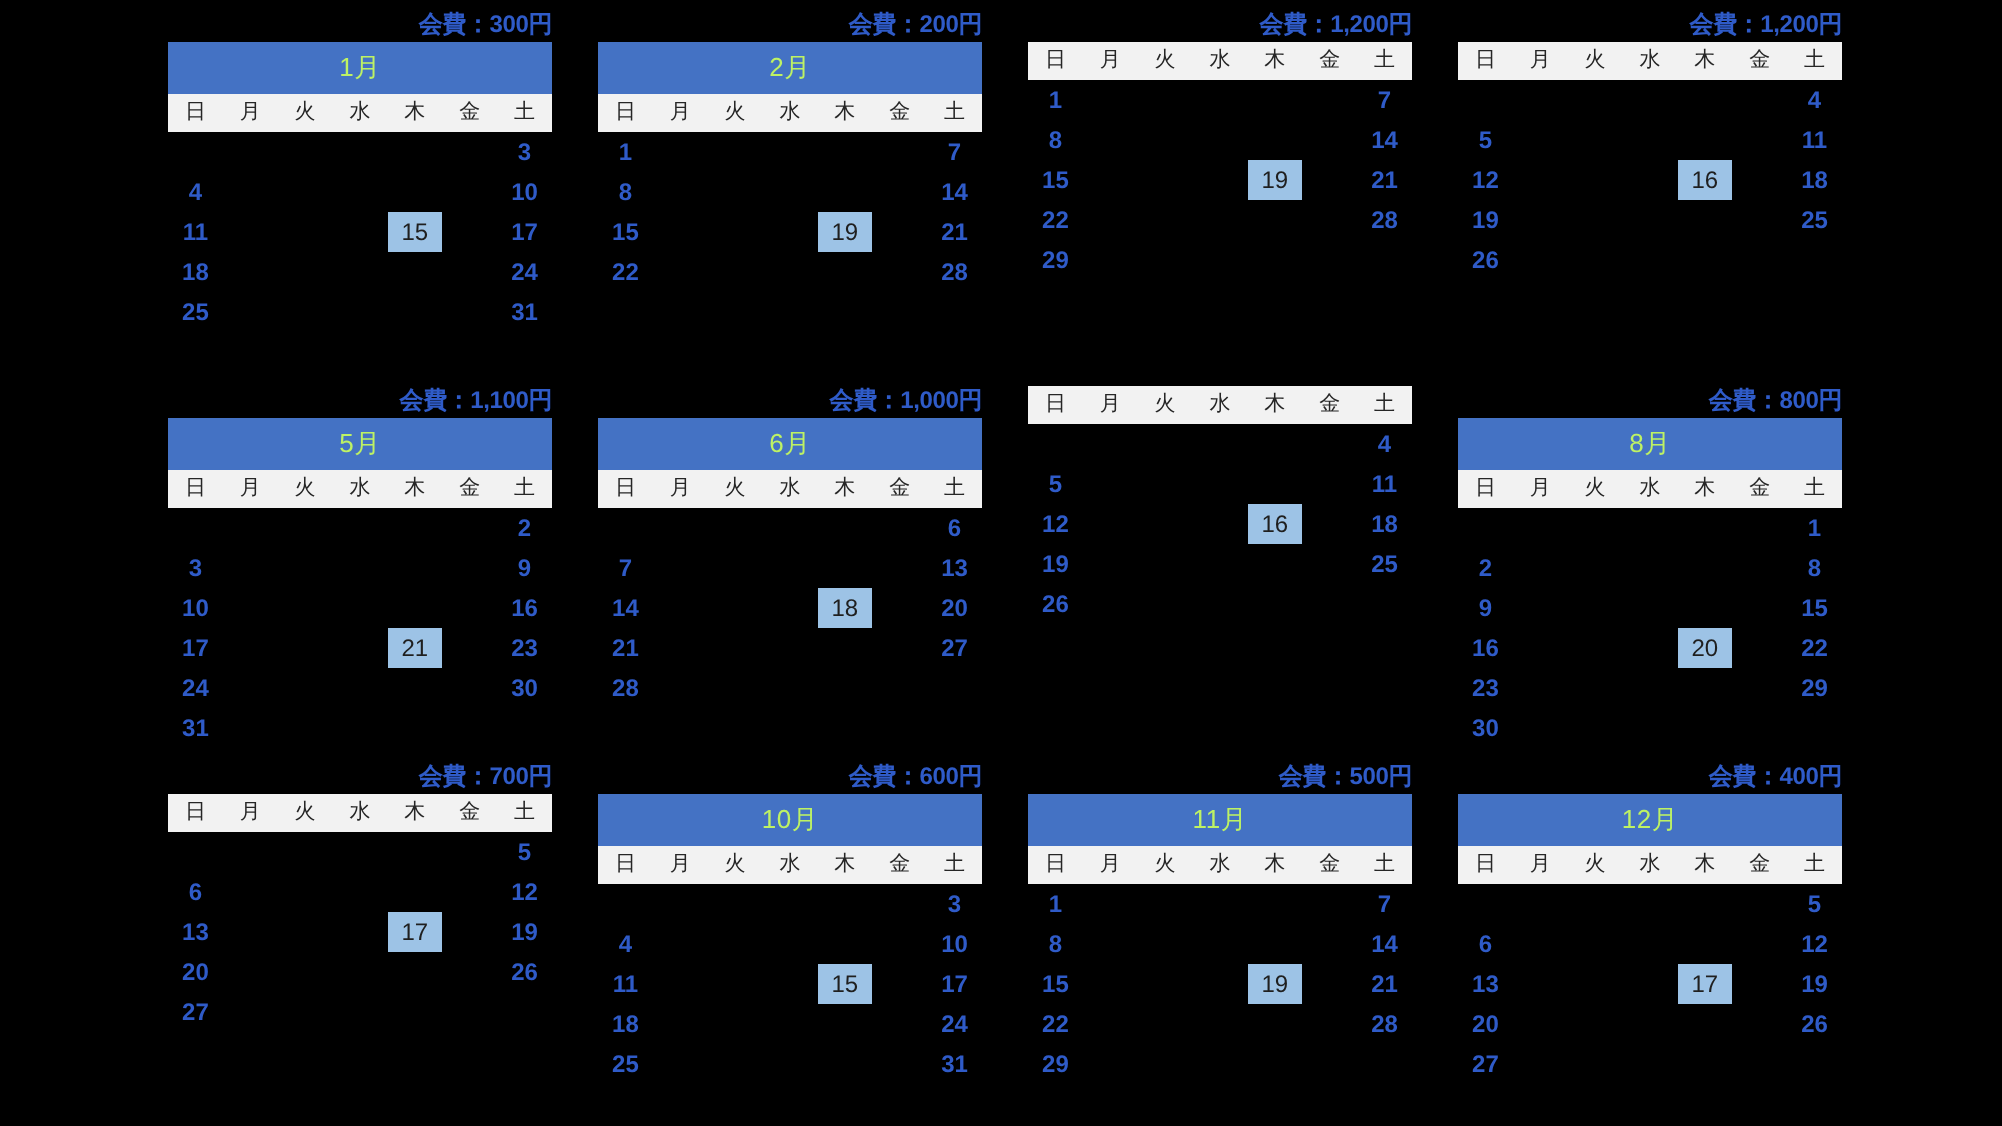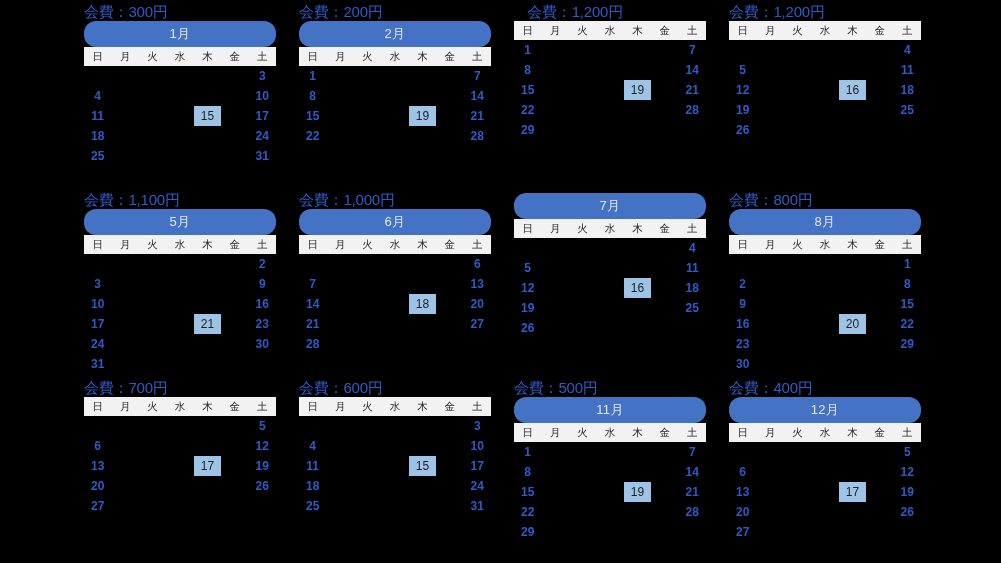--- a/index.html
+++ b/index.html
@@ -27,50 +27,49 @@
   }
 
   .month-block {
     position: relative;
     width: 215px;
   }
 
   .fee-label {
     width: 192px;
     margin-left: 15px;
-    text-align: left;
-    font-size: 15px;
-    font-weight: normal;
+    text-align: right;
+    font-size: 12px;
+    font-weight: bold;
     color: #2F5BC8;
     line-height: 14px;
     height: 16px;
     white-space: nowrap;
     letter-spacing: -0.2px;
   }
   .fee-label .star {
     color: #000000;
   }
 
   .cal-table {
     width: 192px;
     margin-left: 15px;
     border-collapse: collapse;
     table-layout: fixed;
   }
 
   .month-title {
     background: #4472C4;
-    color: #e5e5e5;
+    color: #bef264;
     font-size: 13px;
     font-weight: normal;
     text-align: center;
     height: 24px;
     line-height: 24px;
     letter-spacing: 0.3px;
-    border-radius: 12px;
   }
 
   .dow-row th {
     background: #F2F2F2;
     color: #262626;
     font-size: 10.5px;
     font-weight: normal;
     height: 19px;
     line-height: 19px;
     text-align: center;
@@ -486,23 +485,20 @@
             <td class="day-cell empty"></td>
             <td class="day-cell empty"></td>
             <td class="day-cell empty"></td>
           </tr>
         </tbody>
       </table>
     </div>
     <div class="month-block">
       <table class="cal-table">
         <thead>
-          <tr>
-            <th class="month-title" colspan="7">7月</th>
-          </tr>
           <tr class="dow-row">
             <th>日</th>
             <th>月</th>
             <th>火</th>
             <th>水</th>
             <th>木</th>
             <th>金</th>
             <th>土</th>
           </tr>
         </thead>
@@ -690,20 +686,23 @@
             <td class="day-cell empty"></td>
             <td class="day-cell empty"></td>
           </tr>
         </tbody>
       </table>
     </div>
     <div class="month-block">
       <div class="fee-label">会費：600円</div>
       <table class="cal-table">
         <thead>
+          <tr>
+            <th class="month-title" colspan="7">10月</th>
+          </tr>
           <tr class="dow-row">
             <th>日</th>
             <th>月</th>
             <th>火</th>
             <th>水</th>
             <th>木</th>
             <th>金</th>
             <th>土</th>
           </tr>
         </thead>

